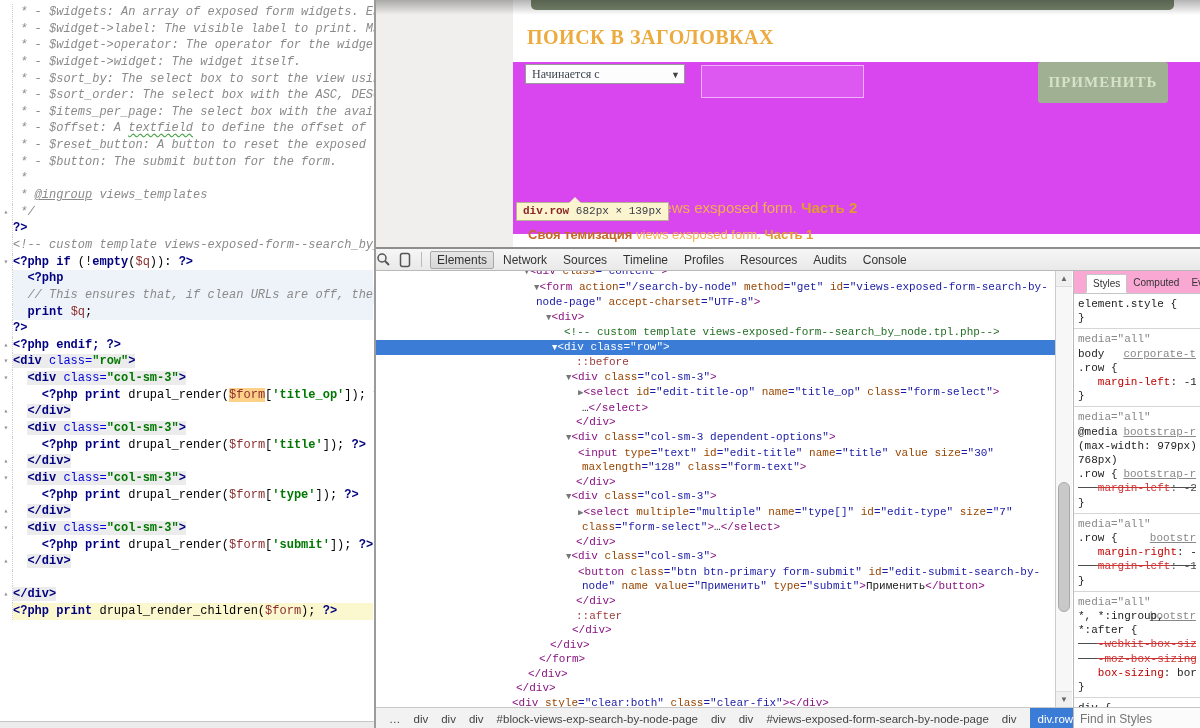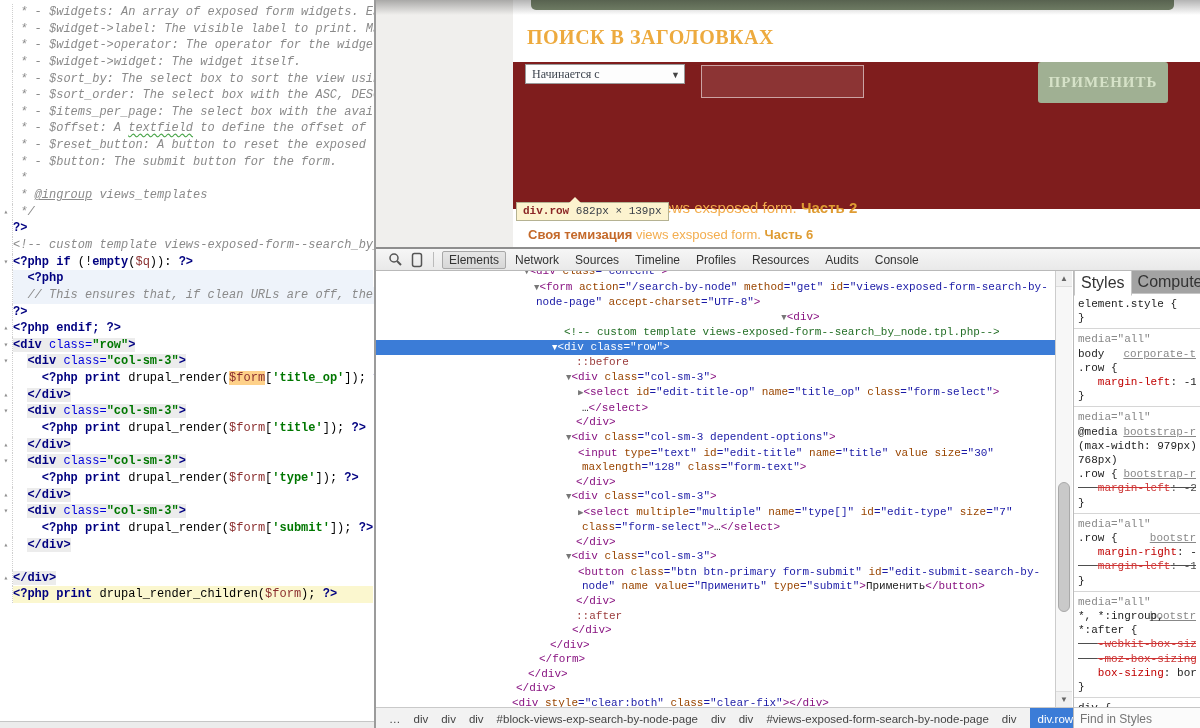--- a/index.html
+++ b/index.html
@@ -32,21 +32,21 @@
 
   
   #browser{position:absolute;left:376px;top:0;width:824px;height:247px;background:#f0efed;overflow:hidden;}
   #browser .page{position:absolute;left:137px;top:0;right:0;bottom:0;background:#fff;}
   #browser .greenbar{position:absolute;left:155px;top:0;width:643px;height:10px;background:#78876c;
           border-radius:0 0 5px 5px;}
   #browser .topshade{position:absolute;left:0;top:0;width:100%;height:15px;z-index:6;pointer-events:none;
           background:linear-gradient(rgba(20,20,20,.32),rgba(20,20,20,0));}
   .ptitle{position:absolute;left:151px;top:26px;font:bold 20px "Liberation Serif",serif;
           color:#edaa3e;letter-spacing:.5px;white-space:nowrap;}
-  .hlblock{position:absolute;left:137px;top:62px;width:687px;height:147px;background:#7f1d1d;}
+  .hlblock{position:absolute;left:137px;top:62px;width:687px;height:172px;background:#d946ef;}
   .psel{position:absolute;left:12px;top:2px;width:160px;height:20px;background:#fdfdfd;border:1px solid #999;
         font:12px/18px "Liberation Serif",serif;color:#3f4650;padding-left:6px;}
   .psel .selarrow{position:absolute;right:4px;top:1px;font-size:9px;color:#444;}
   .pinput{position:absolute;left:188px;top:3px;width:163px;height:33px;
         border:1px solid rgba(255,255,255,.55);background:rgba(255,255,255,.10);}
   .plist{position:absolute;left:317px;top:0;width:170px;height:131px;border:1px solid #8ea4bf;background:#9cbde6;
         overflow:hidden;}
   .opt{height:18.6px;line-height:18.6px;padding-left:6px;font-size:13px;white-space:nowrap;}
   .opt.m{color:#8f9aa4;}
   .opt.d{color:#414e5c;}
@@ -69,21 +69,21 @@
   .plink .mid{color:#f3ad4e;}
   .plink .tail{color:#df9c33;font-weight:bold;}
   #link1{left:152px;top:199px;font-size:15px;z-index:2;}
   #link2{left:152px;top:227px;font-size:13px;}
 
   
   #devtools{position:absolute;left:376px;top:247px;width:824px;height:481px;background:#fff;
         border-top:2px solid #8e8e8e;}
   .dtoolbar{position:absolute;left:0;top:0;width:100%;height:22px;
         background:linear-gradient(#f6f6f6,#e9e9e9);border-bottom:1px solid #b9b9b9;
-        display:flex;align-items:center;padding-left:12px;}
+        display:flex;align-items:center;padding-left:0;}
   .dtoolbar .icn{margin-right:8px;display:flex;align-items:center;}
   .dtoolbar .sep{width:1px;height:15px;background:#bbb;margin:0 7px 0 2px;}
   .dtab{font-size:12px;color:#333;padding:2px 7px;margin:0 1px;white-space:nowrap;}
   .dtab.active{background:linear-gradient(#e6e6e6,#d7d7d7);border:1px solid #a8a8a8;border-radius:2px;
         padding:1px 6px;}
   .elpanel{position:absolute;left:0;top:22px;width:679px;height:436px;overflow:hidden;background:#fff;}
   .trow{font:11px/14.55px "Liberation Mono",monospace;white-space:pre;color:#000;}
   .trow:first-child{margin-top:-7px;}
   .trow.sel{background:#3b7cd7;}
   .trow.sel span{color:#fff !important;}
@@ -105,23 +105,23 @@
   .crumbbar{position:absolute;left:0;top:458px;width:697px;height:23px;background:#f2f2f2;
         border-top:1px solid #c9c9c9;display:flex;align-items:center;font-size:11.5px;color:#444;
         overflow:hidden;}
   .crumb{margin-left:13px;white-space:nowrap;}
   .crumb.active{background:#3b7cd7;color:#fff;height:100%;display:flex;align-items:center;
         padding:0 8px;margin-left:13px;}
 
   
   .sidebar{position:absolute;left:697px;top:22px;width:127px;height:459px;border-left:1px solid #bbb;
         background:#fff;overflow:hidden;}
-  .sbtabs{position:absolute;left:0;top:0;width:100%;height:23px;background:#a3a3a3;
-        border-bottom:1px solid #c6c6c6;display:flex;align-items:center;font-size:16px;color:#333;
-        padding-left:0;}
+  .sbtabs{position:absolute;left:0;top:0;width:100%;height:23px;background:#f9a8d4;
+        border-bottom:1px solid #c6c6c6;display:flex;align-items:center;font-size:10px;color:#333;
+        padding-left:12px;}
   .sbtab{padding:3px 6px;white-space:nowrap;}
   .sbtab.active{background:#fff;border:1px solid #c6c6c6;border-bottom:1px solid #fff;
         position:relative;top:1px;}
   .sbcontent{position:absolute;left:0;top:23px;right:0;bottom:23px;overflow:hidden;
         font:11px/14.2px "Liberation Mono",monospace;}
   .sec{padding:3px 4px;border-bottom:1px solid #d6d6d6;overflow:hidden;}
   .sline{white-space:pre;overflow:hidden;}
   .sline.strike .st-pr,.sline.strike .st-va{text-decoration:line-through;opacity:.8;}
   .st-se{color:#222;} .st-me{color:#888;} .st-pr{color:#c00000;} .st-va{color:#222;}
   .slink{float:right;color:#888;text-decoration:underline;margin-left:6px;}
@@ -148,20 +148,21 @@
         <div class="eline"><span class="gut"></span><span><span class="eg-c"> * - $reset_button: A button to reset the exposed fi</span></span></div>
         <div class="eline"><span class="gut"></span><span><span class="eg-c"> * - $button: The submit button for the form.</span></span></div>
         <div class="eline"><span class="gut"></span><span><span class="eg-c"> *</span></span></div>
         <div class="eline"><span class="gut"></span><span><span class="eg-c"> * </span><span class="eg-cl">@ingroup</span><span class="eg-c"> views_templates</span></span></div>
         <div class="eline"><span class="gut">▴</span><span><span class="eg-c"> */</span></span></div>
         <div class="eline"><span class="gut"></span><span><span class="eg-k">?&gt;</span></span></div>
         <div class="eline"><span class="gut"></span><span><span class="eg-c">&lt;!-- custom template views-exposed-form--search_by_n</span></span></div>
         <div class="eline"><span class="gut">▾</span><span><span class="eg-k">&lt;?php </span><span class="eg-k">if </span><span class="eg-b">(!</span><span class="eg-k">empty</span><span class="eg-b">(</span><span class="eg-v">$q</span><span class="eg-b">)): </span><span class="eg-k">?&gt;</span></span></div>
         <div class="eline"><span class="gut"></span><span class="lb-blue"><span class="eg-b">  </span><span class="eg-k">&lt;?php</span></span></div>
         <div class="eline"><span class="gut"></span><span class="lb-blue"><span class="eg-c">  // This ensures that, if clean URLs are off, the '</span></span></div>
+        <div class="eline"><span class="gut"></span><span class="lb-blue"><span class="eg-b">  </span><span class="eg-k">print </span><span class="eg-v">$q</span><span class="eg-b">;</span></span></div>
         <div class="eline"><span class="gut"></span><span><span class="eg-k">?&gt;</span></span></div>
         <div class="eline"><span class="gut">▴</span><span><span class="eg-k">&lt;?php endif; ?&gt;</span></span></div>
         <div class="eline"><span class="gut">▾</span><span class="lb-gray"><span class="eg-t">&lt;div </span><span class="eg-at">class=</span><span class="eg-s">"row"</span><span class="eg-t">&gt;</span></span></div>
         <div class="eline"><span class="gut">▾</span><span>  </span><span class="lb-gray"><span class="eg-t">&lt;div </span><span class="eg-at">class=</span><span class="eg-s">"col-sm-3"</span><span class="eg-t">&gt;</span></span></div>
         <div class="eline"><span class="gut"></span><span>    </span><span><span class="eg-k">&lt;?php </span><span class="eg-k">print </span><span class="eg-b">drupal_render(</span><span class="eg-hl">$form</span><span class="eg-b">[</span><span class="eg-s">'title_op'</span><span class="eg-b">]); </span><span class="eg-k">?&gt;</span></span></div>
         <div class="eline"><span class="gut">▴</span><span>  </span><span class="lb-gray"><span class="eg-t">&lt;/div&gt;</span></span></div>
         <div class="eline"><span class="gut">▾</span><span>  </span><span class="lb-gray"><span class="eg-t">&lt;div </span><span class="eg-at">class=</span><span class="eg-s">"col-sm-3"</span><span class="eg-t">&gt;</span></span></div>
         <div class="eline"><span class="gut"></span><span>    </span><span><span class="eg-k">&lt;?php </span><span class="eg-k">print </span><span class="eg-b">drupal_render(</span><span class="eg-v">$form</span><span class="eg-b">[</span><span class="eg-s">'title'</span><span class="eg-b">]); </span><span class="eg-k">?&gt;</span></span></div>
         <div class="eline"><span class="gut">▴</span><span>  </span><span class="lb-gray"><span class="eg-t">&lt;/div&gt;</span></span></div>
         <div class="eline"><span class="gut">▾</span><span>  </span><span class="lb-gray"><span class="eg-t">&lt;div </span><span class="eg-at">class=</span><span class="eg-s">"col-sm-3"</span><span class="eg-t">&gt;</span></span></div>
@@ -188,21 +189,21 @@
         <span class="selarrow">▼</span>
       </div>
       <div class="pinput"></div>
       <div class="pbtn">ПРИМЕНИТЬ</div>
     </div>
 
     <div class="plink" id="link1">
       <span class="lead">Своя темизация</span><span class="mid"> views exsposed form. </span><span class="tail">Часть 2</span>
     </div>
     <div class="plink" id="link2">
-      <span class="lead">Своя темизация</span><span class="mid"> views exsposed form. </span><span class="tail">Часть 6</span>
+      <span class="lead">Своя темизация</span><span class="mid"> views exsposed form. </span><span class="tail">Часть 1</span>
     </div>
 
     <div class="tooltip">
       <span class="tt-sel">div.row</span>
       <span class="tt-dim">682px × 139px</span>
     </div>
 
     <div class="topshade"></div>
   </div>
 
@@ -229,21 +230,21 @@
           <span class="dtab">Resources</span>
           <span class="dtab">Audits</span>
           <span class="dtab">Console</span>
         </span>
     </div>
 
     <div class="elpanel">
         <div class="trow" style="padding-left: 148px;"><span class="tg-ar">▼</span><span class="tg-t">&lt;div </span><span class="tg-a">class</span><span class="tg-v">="content"</span><span class="tg-t">&gt;</span></div>
         <div class="trow" style="padding-left: 158px;"><span class="tg-ar">▼</span><span class="tg-t">&lt;form </span><span class="tg-a">action</span><span class="tg-v">="/search-by-node"</span><span class="tg-a"> method</span><span class="tg-v">="get"</span><span class="tg-a"> id</span><span class="tg-v">="views-exposed-form-search-by-</span></div>
         <div class="trow" style="padding-left: 160px;"><span class="tg-v">node-page"</span><span class="tg-a"> accept-charset</span><span class="tg-v">="UTF-8"</span><span class="tg-t">&gt;</span></div>
-        <div class="trow" style="padding-left: 170px; text-align: center;"><span class="tg-ar">▼</span><span class="tg-t">&lt;div&gt;</span></div>
+        <div class="trow" style="padding-left: 170px;"><span class="tg-ar">▼</span><span class="tg-t">&lt;div&gt;</span></div>
         <div class="trow" style="padding-left: 188px;"><span class="tg-c">&lt;!-- custom template views-exposed-form--search_by_node.tpl.php--&gt;</span></div>
         <div class="trow sel" style="padding-left: 176px;"><span class="tg-ar">▼</span><span class="tg-t">&lt;div </span><span class="tg-a">class</span><span class="tg-v">="row"</span><span class="tg-t">&gt;</span></div>
         <div class="trow" style="padding-left: 200px;"><span class="tg-p">::before</span></div>
         <div class="trow" style="padding-left: 190px;"><span class="tg-ar">▼</span><span class="tg-t">&lt;div </span><span class="tg-a">class</span><span class="tg-v">="col-sm-3"</span><span class="tg-t">&gt;</span></div>
         <div class="trow" style="padding-left: 202px;"><span class="tg-ar">▶</span><span class="tg-t">&lt;select </span><span class="tg-a">id</span><span class="tg-v">="edit-title-op"</span><span class="tg-a"> name</span><span class="tg-v">="title_op"</span><span class="tg-a"> class</span><span class="tg-v">="form-select"</span><span class="tg-t">&gt;</span></div>
         <div class="trow" style="padding-left: 206px;"><span class="tg-e">…</span><span class="tg-t">&lt;/select&gt;</span></div>
         <div class="trow" style="padding-left: 200px;"><span class="tg-t">&lt;/div&gt;</span></div>
         <div class="trow" style="padding-left: 190px;"><span class="tg-ar">▼</span><span class="tg-t">&lt;div </span><span class="tg-a">class</span><span class="tg-v">="col-sm-3 dependent-options"</span><span class="tg-t">&gt;</span></div>
         <div class="trow" style="padding-left: 202px;"><span class="tg-t">&lt;input </span><span class="tg-a">type</span><span class="tg-v">="text"</span><span class="tg-a"> id</span><span class="tg-v">="edit-title"</span><span class="tg-a"> name</span><span class="tg-v">="title"</span><span class="tg-a"> value</span><span class="tg-a"> size</span><span class="tg-v">="30"</span></div>
         <div class="trow" style="padding-left: 206px;"><span class="tg-a">maxlength</span><span class="tg-v">="128"</span><span class="tg-a"> class</span><span class="tg-v">="form-text"</span><span class="tg-t">&gt;</span></div>

